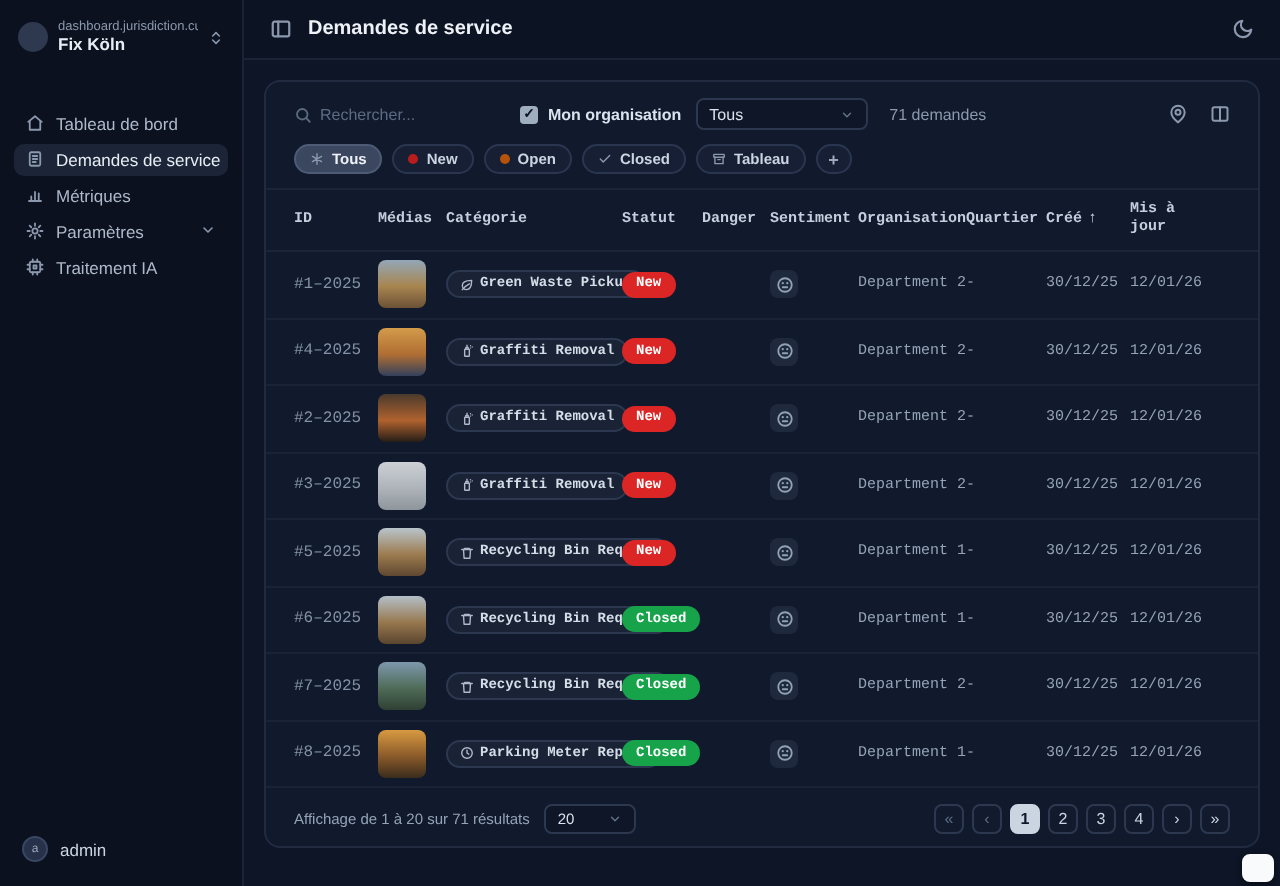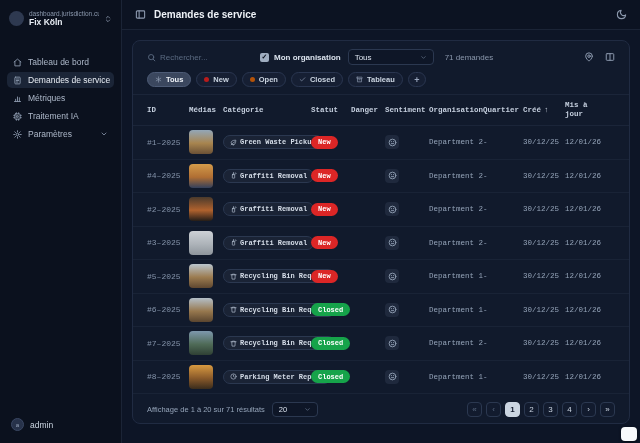--- a/index.html
+++ b/index.html
@@ -12,21 +12,21 @@
   
   .sidebar { position:absolute; left:0; top:0; bottom:0; width:122px; background:#0b111e;
              border-right:1px solid #1b2436; display:flex; flex-direction:column; padding:9px 7px 10px; }
   .ws { display:flex; align-items:center; gap:5px; padding:1px 2px; border-radius:5px; cursor:pointer; }
   .ws-avatar { width:15px; height:15px; border-radius:50%; background:#2e3950; flex:none; }
   .ws-text { flex:1; min-width:0; }
   .ws-line1 { font-size:6.5px; color:#8b98ad; white-space:nowrap; overflow:hidden; }
   .ws-line2 { font-size:8.5px; font-weight:bold; color:#e8edf4; white-space:nowrap; }
   .ws .ico { width:8px; height:8px; }
   .nav { margin-top:26px; display:flex; flex-direction:column; gap:2px; }
-  .nav-item { display:flex; align-items:center; gap:6px; padding:3px 6px; height:16px;
+  .nav-item { display:flex; gap:6px; padding:3px 6px; height:16px;
               border-radius:5px; font-size:8.5px; color:#aeb9ca; cursor:pointer; white-space:nowrap; }
   .nav-item .ico { width:9px; height:9px; }
   .nav-item.active { background:#1b2537; color:#e8edf4; }
   .nav-item .chev { margin-left:auto; width:8px; height:8px; }
   .side-footer { margin-top:auto; display:flex; align-items:center; gap:6px; padding:2px 4px; cursor:pointer; }
   .sf-avatar { width:13px; height:13px; border-radius:50%; background:#27324a; border:1px solid #3a4763;
                display:flex; align-items:center; justify-content:center; font-size:6px; color:#9aa7bd; }
   .sf-name { font-size:8.5px; color:#cbd5e1; }
 
   
@@ -150,40 +150,40 @@
           <svg viewBox="0 0 24 24" fill="none" stroke="currentColor" stroke-width="2.4" stroke-linecap="round" stroke-linejoin="round">
             <path d="M4 20h16"></path>
             <path d="M7 20v-6M12 20V8M17 20v-10"></path>
           </svg>
         </span>
       <span>Métriques</span>
     </div>
     <div class="nav-item">
       <span class="ico">
           <svg viewBox="0 0 24 24" fill="none" stroke="currentColor" stroke-width="2.4" stroke-linecap="round" stroke-linejoin="round">
-            <rect x="5" y="5" width="14" height="14" rx="2"></rect>
-            <rect x="10" y="10" width="4" height="4"></rect>
-            <path d="M9 2v3M15 2v3M9 19v3M15 19v3M2 9h3M2 15h3M19 9h3M19 15h3"></path>
-          </svg>
-        </span>
-      <span>Traitement IA</span>
-    </div>
-    <div class="nav-item">
-      <span class="ico">
-          <svg viewBox="0 0 24 24" fill="none" stroke="currentColor" stroke-width="2.4" stroke-linecap="round" stroke-linejoin="round">
             <circle cx="12" cy="12" r="3.5"></circle>
             <path d="M12 2v3M12 19v3M2 12h3M19 12h3M4.9 4.9l2.1 2.1M17 17l2.1 2.1M19.1 4.9 17 7M7 17l-2.1 2.1"></path>
           </svg>
         </span>
       <span>Paramètres</span>
       <span class="ico chev">
           <svg viewBox="0 0 24 24" fill="none" stroke="currentColor" stroke-width="2.4" stroke-linecap="round" stroke-linejoin="round">
             <path d="m6 9 6 6 6-6"></path>
           </svg>
         </span>
+    </div>
+    <div class="nav-item">
+      <span class="ico">
+          <svg viewBox="0 0 24 24" fill="none" stroke="currentColor" stroke-width="2.4" stroke-linecap="round" stroke-linejoin="round">
+            <rect x="5" y="5" width="14" height="14" rx="2"></rect>
+            <rect x="10" y="10" width="4" height="4"></rect>
+            <path d="M9 2v3M15 2v3M9 19v3M15 19v3M2 9h3M2 15h3M19 9h3M19 15h3"></path>
+          </svg>
+        </span>
+      <span>Traitement IA</span>
     </div>
   </nav>
 
   <div class="side-footer">
     <div class="sf-avatar">a</div>
     <span class="sf-name">admin</span>
   </div>
 </aside>
 
 <div class="main">

